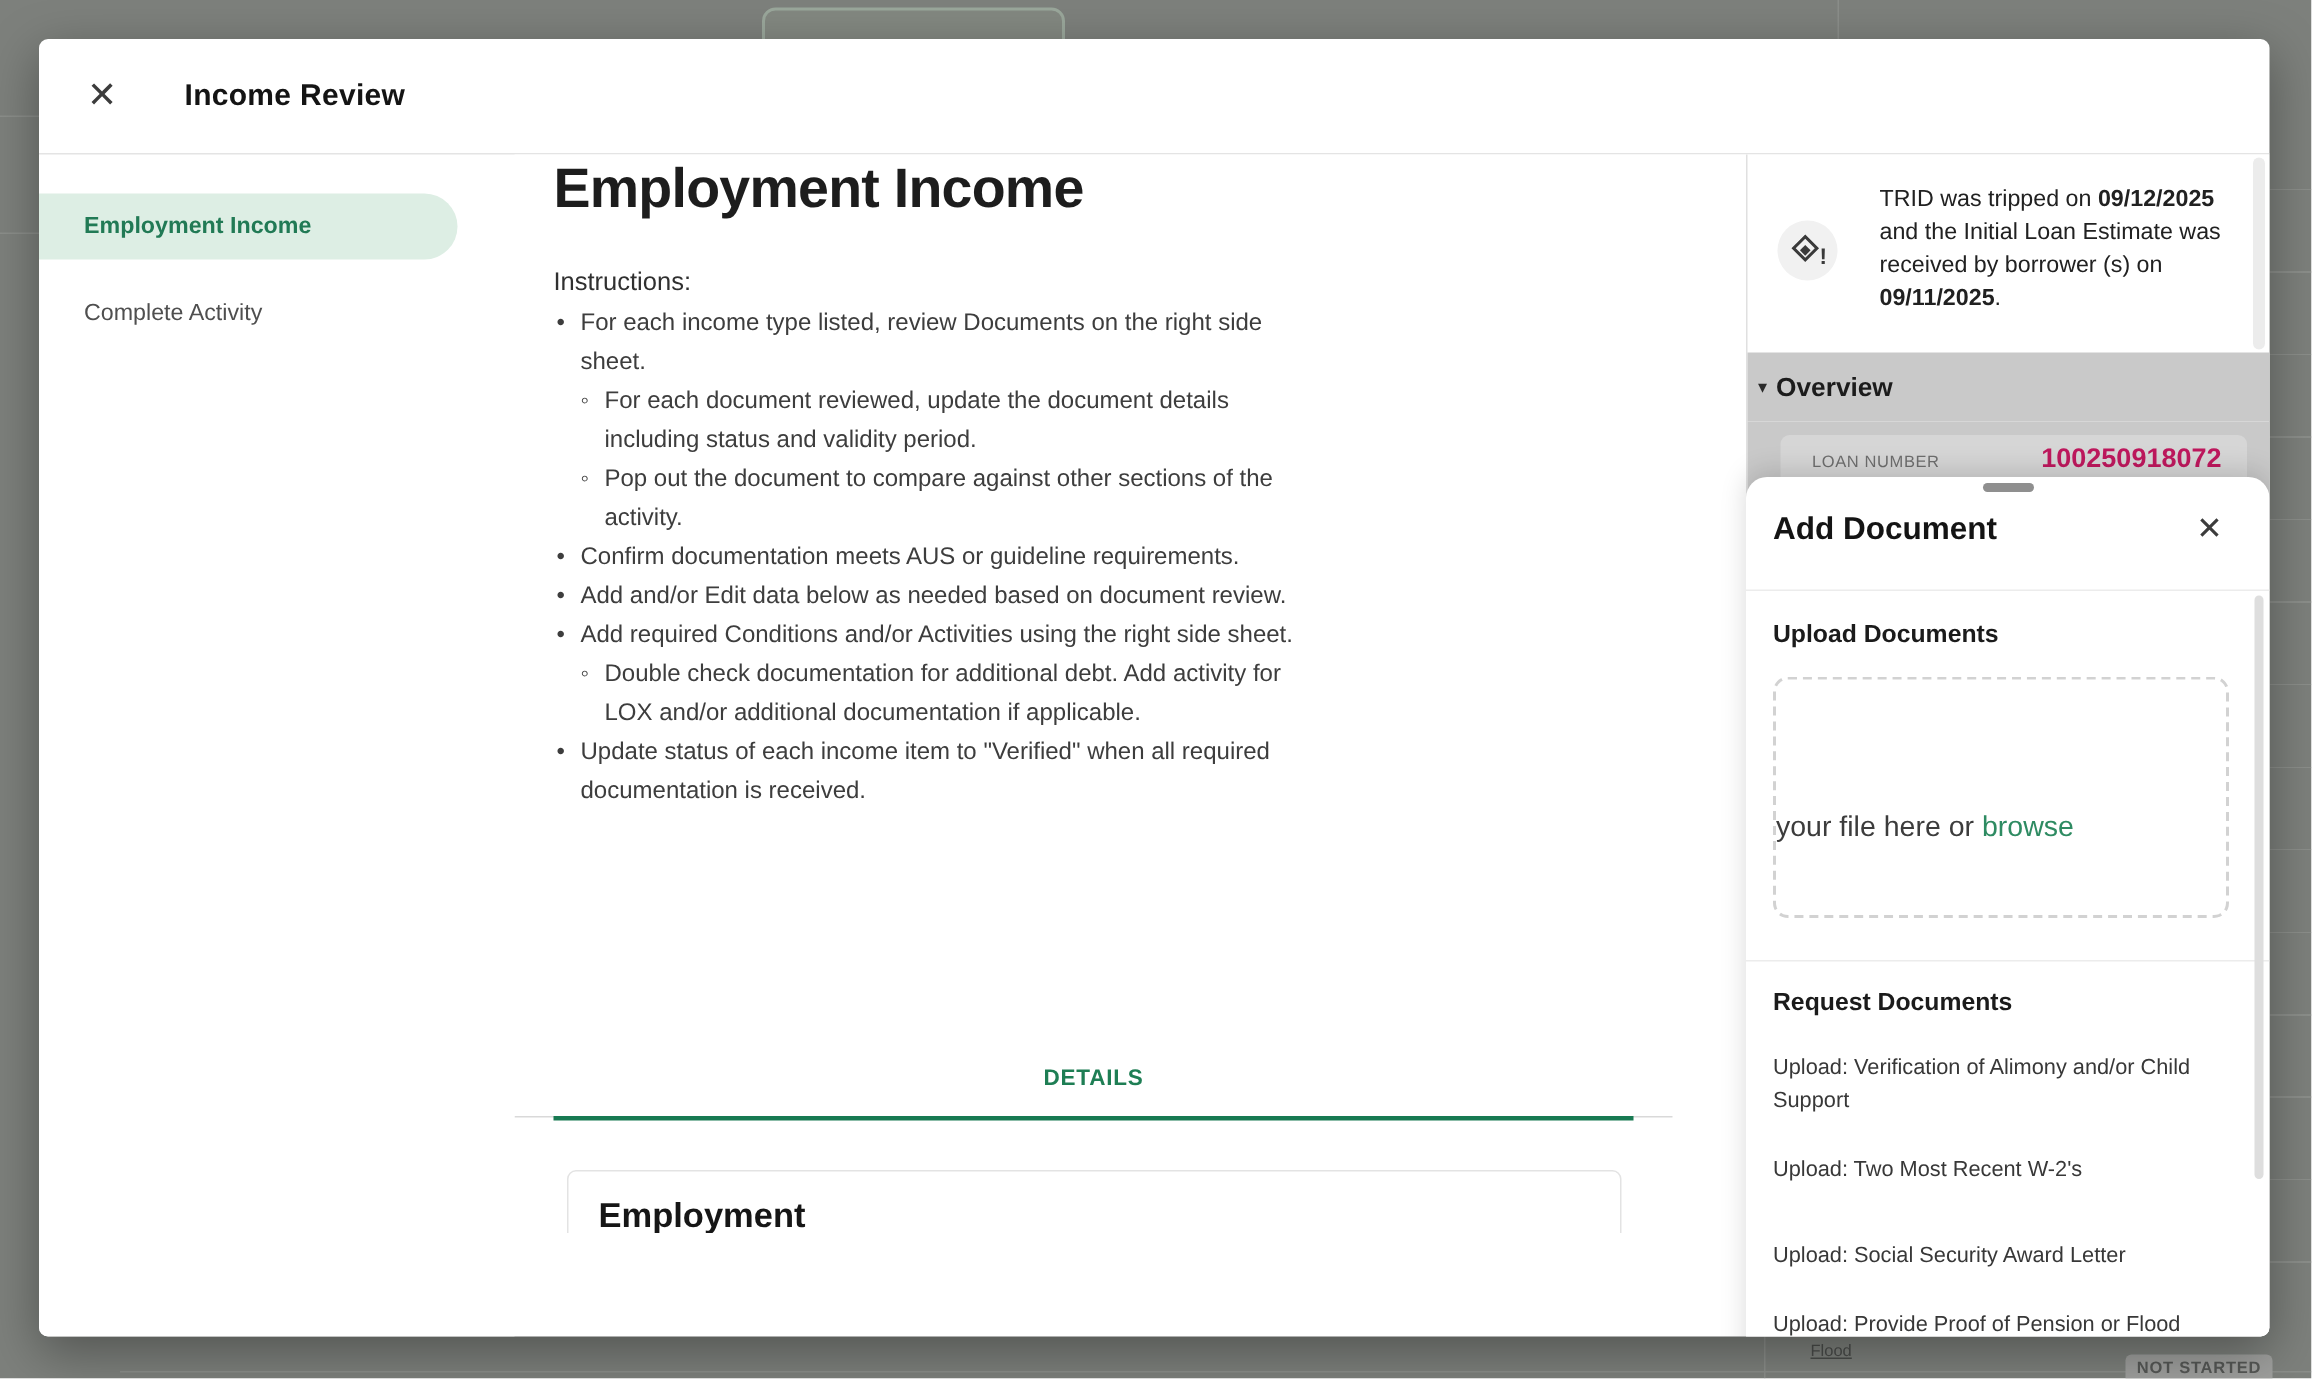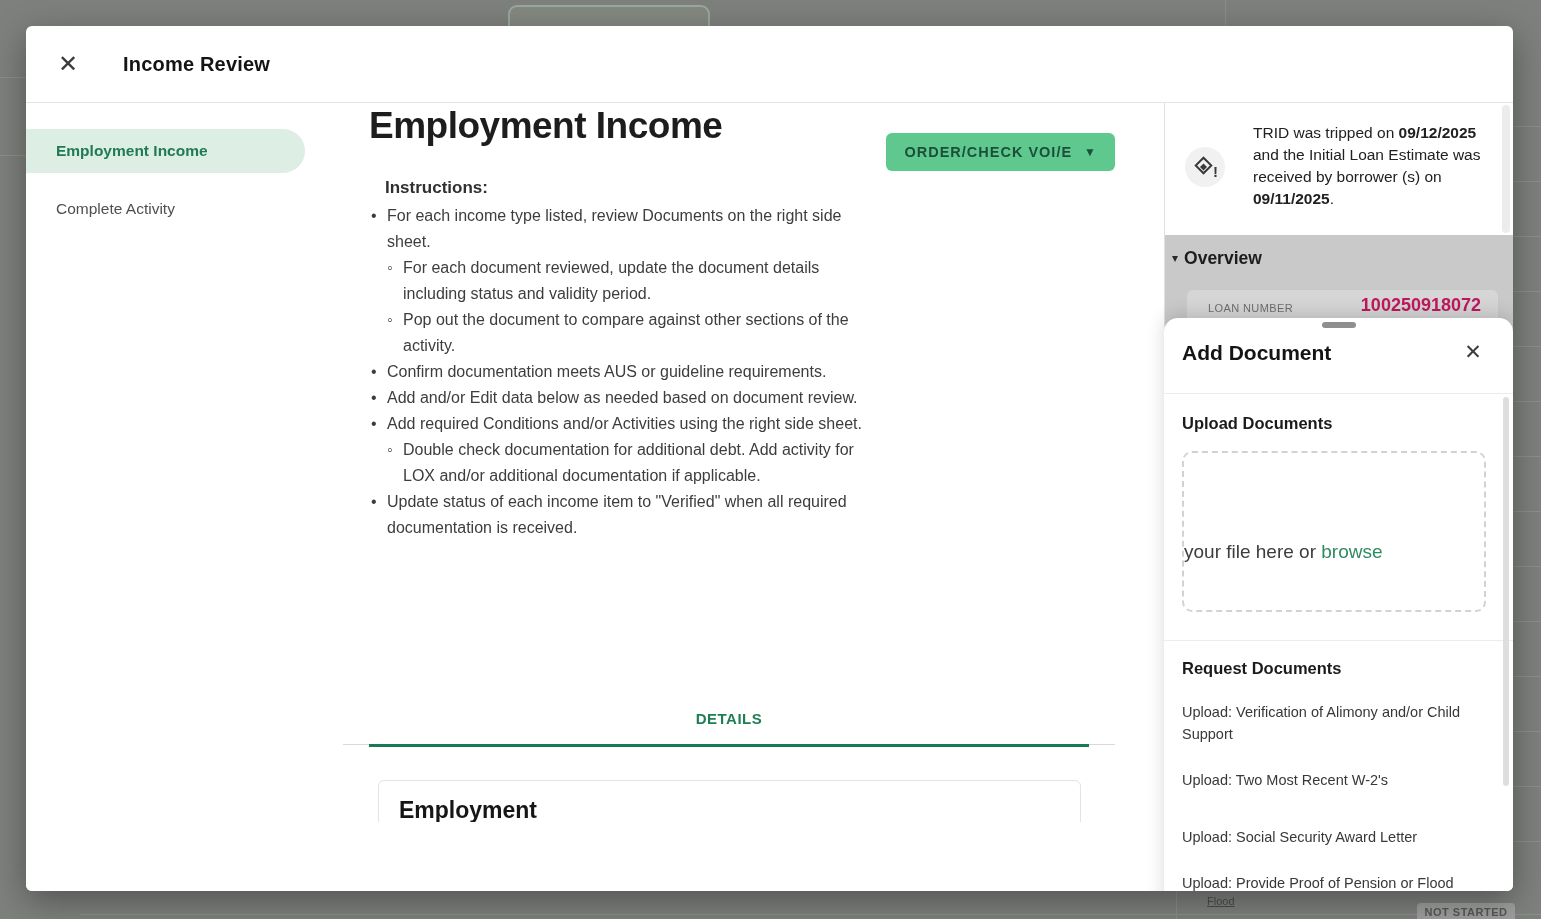--- a/index.html
+++ b/index.html
@@ -37,21 +37,21 @@
 
   
   .main { position:absolute; left:317px; top:77px; width:821px; height:719px; background:#fff; overflow:hidden; }
   .main-inner { position:relative; width:100%; height:100%; }
   .main-title { position:absolute; left:26px; top:2px; font-size:37px; font-weight:bold; color:#1d1d1d; letter-spacing:-0.5px; }
   .order-btn { position:absolute; right:49px; top:30px; height:38px; padding:0 18px;
                background:#5ec88f; border:none; border-radius:6px; cursor:pointer;
                font-family:"Liberation Sans",sans-serif; font-size:14.5px; font-weight:bold;
                letter-spacing:1px; color:#1b4f38; display:flex; align-items:center; gap:12px; }
   .order-btn .caret { font-size:12px; }
-  .instructions-label { position:absolute; left:42px; top:75px; font-size:17px; font-weight:bold; color:#303030; }
+  .instructions-label { position:absolute; left:26px; top:75px; font-size:17px; font-weight:normal; color:#303030; }
   .instructions { position:absolute; left:26px; top:100px; width:500px; font-size:16px; line-height:26px; color:#3d3d3d; }
   .instructions ul { list-style:none; }
   .instructions li { position:relative; padding-left:18px; }
   .instructions li.l1::before { content:"•"; position:absolute; left:2px; color:#3d3d3d; }
   .instructions li.l2 { margin-left:16px; }
   .instructions li.l2::before { content:"◦"; position:absolute; left:2px; color:#3d3d3d; }
 
   .tabs { position:absolute; left:0; top:597px; width:772px; height:45px; border-bottom:1px solid #d9d9d9; }
   .tab-details { position:absolute; left:26px; right:26px; top:0; height:45px; text-align:center;
                  font-size:15px; font-weight:bold; letter-spacing:.5px; color:#1e7e54;
@@ -136,24 +136,20 @@
         <span>Employment Income</span>
       </div>
       <div class="nav-item2">
         <span>Complete Activity</span>
       </div>
     </div>
 
     <div class="main">
       <div class="main-inner">
         <h1 class="main-title">Employment Income</h1>
-        <button class="order-btn">
-          <span>ORDER/CHECK VOI/E</span>
-          <span class="caret">▼</span>
-        </button>
 
         <div class="instructions-label">Instructions:</div>
         <div class="instructions">
           <ul>
             <li class="l1">For each income type listed, review Documents on the right side sheet.</li>
             <li class="l2">For each document reviewed, update the document details including status and validity period.</li>
             <li class="l2">Pop out the document to compare against other sections of the activity.</li>
             <li class="l1">Confirm documentation meets AUS or guideline requirements.</li>
             <li class="l1">Add and/or Edit data below as needed based on document review.</li>
             <li class="l1">Add required Conditions and/or Activities using the right side sheet.</li>

